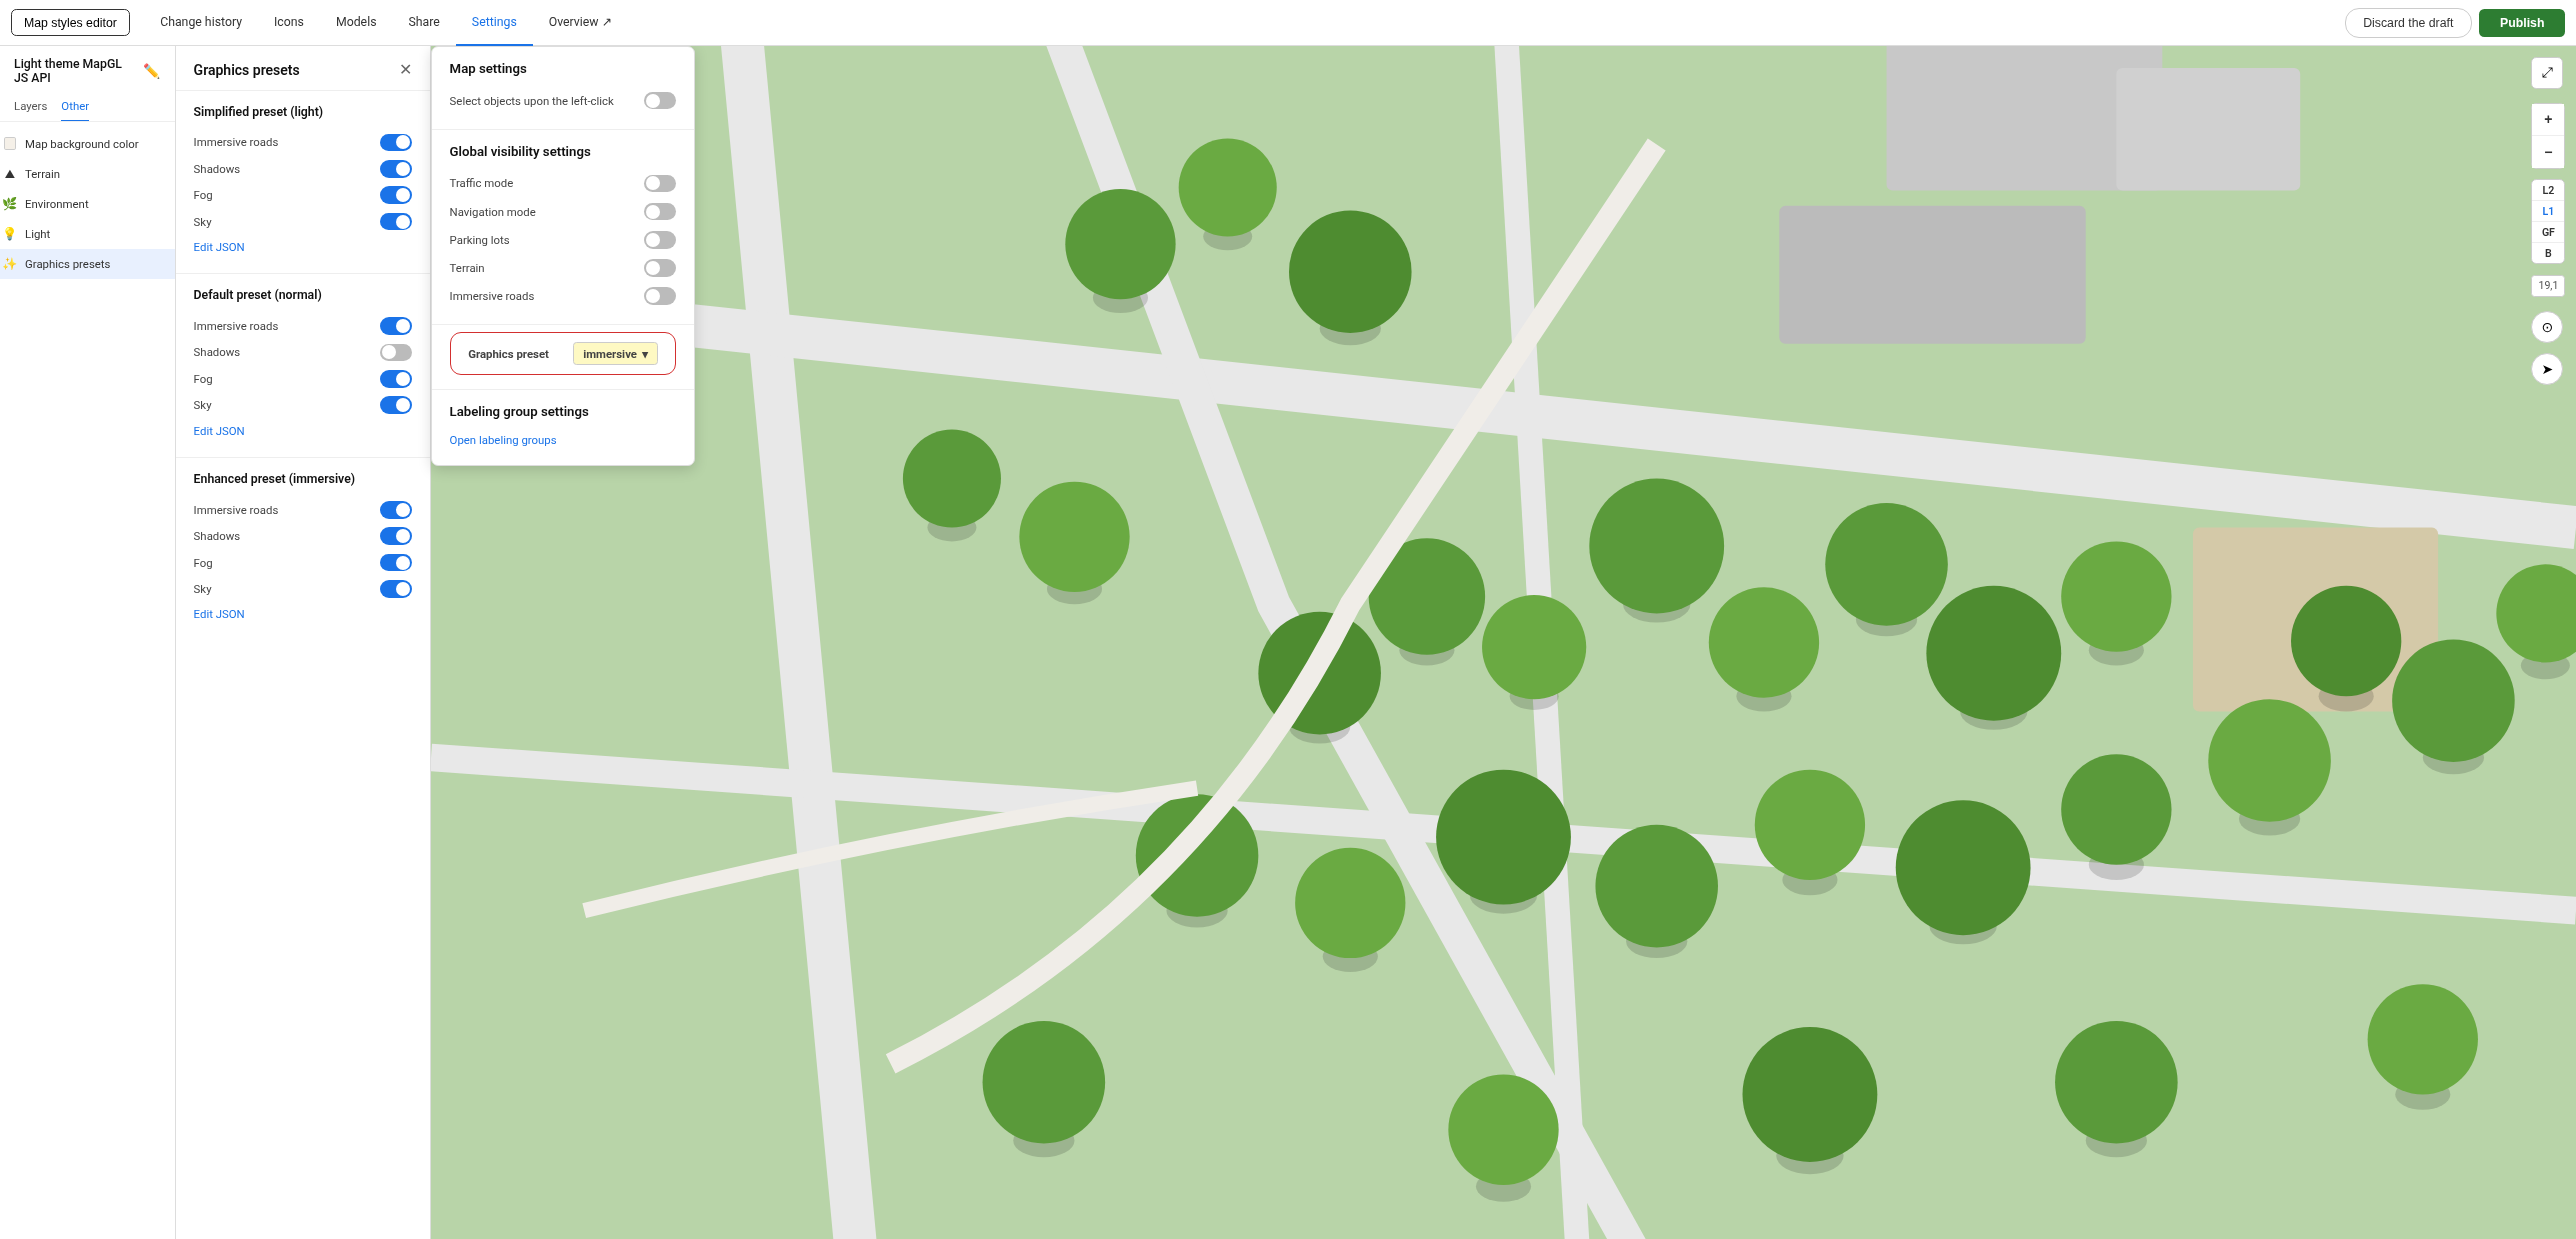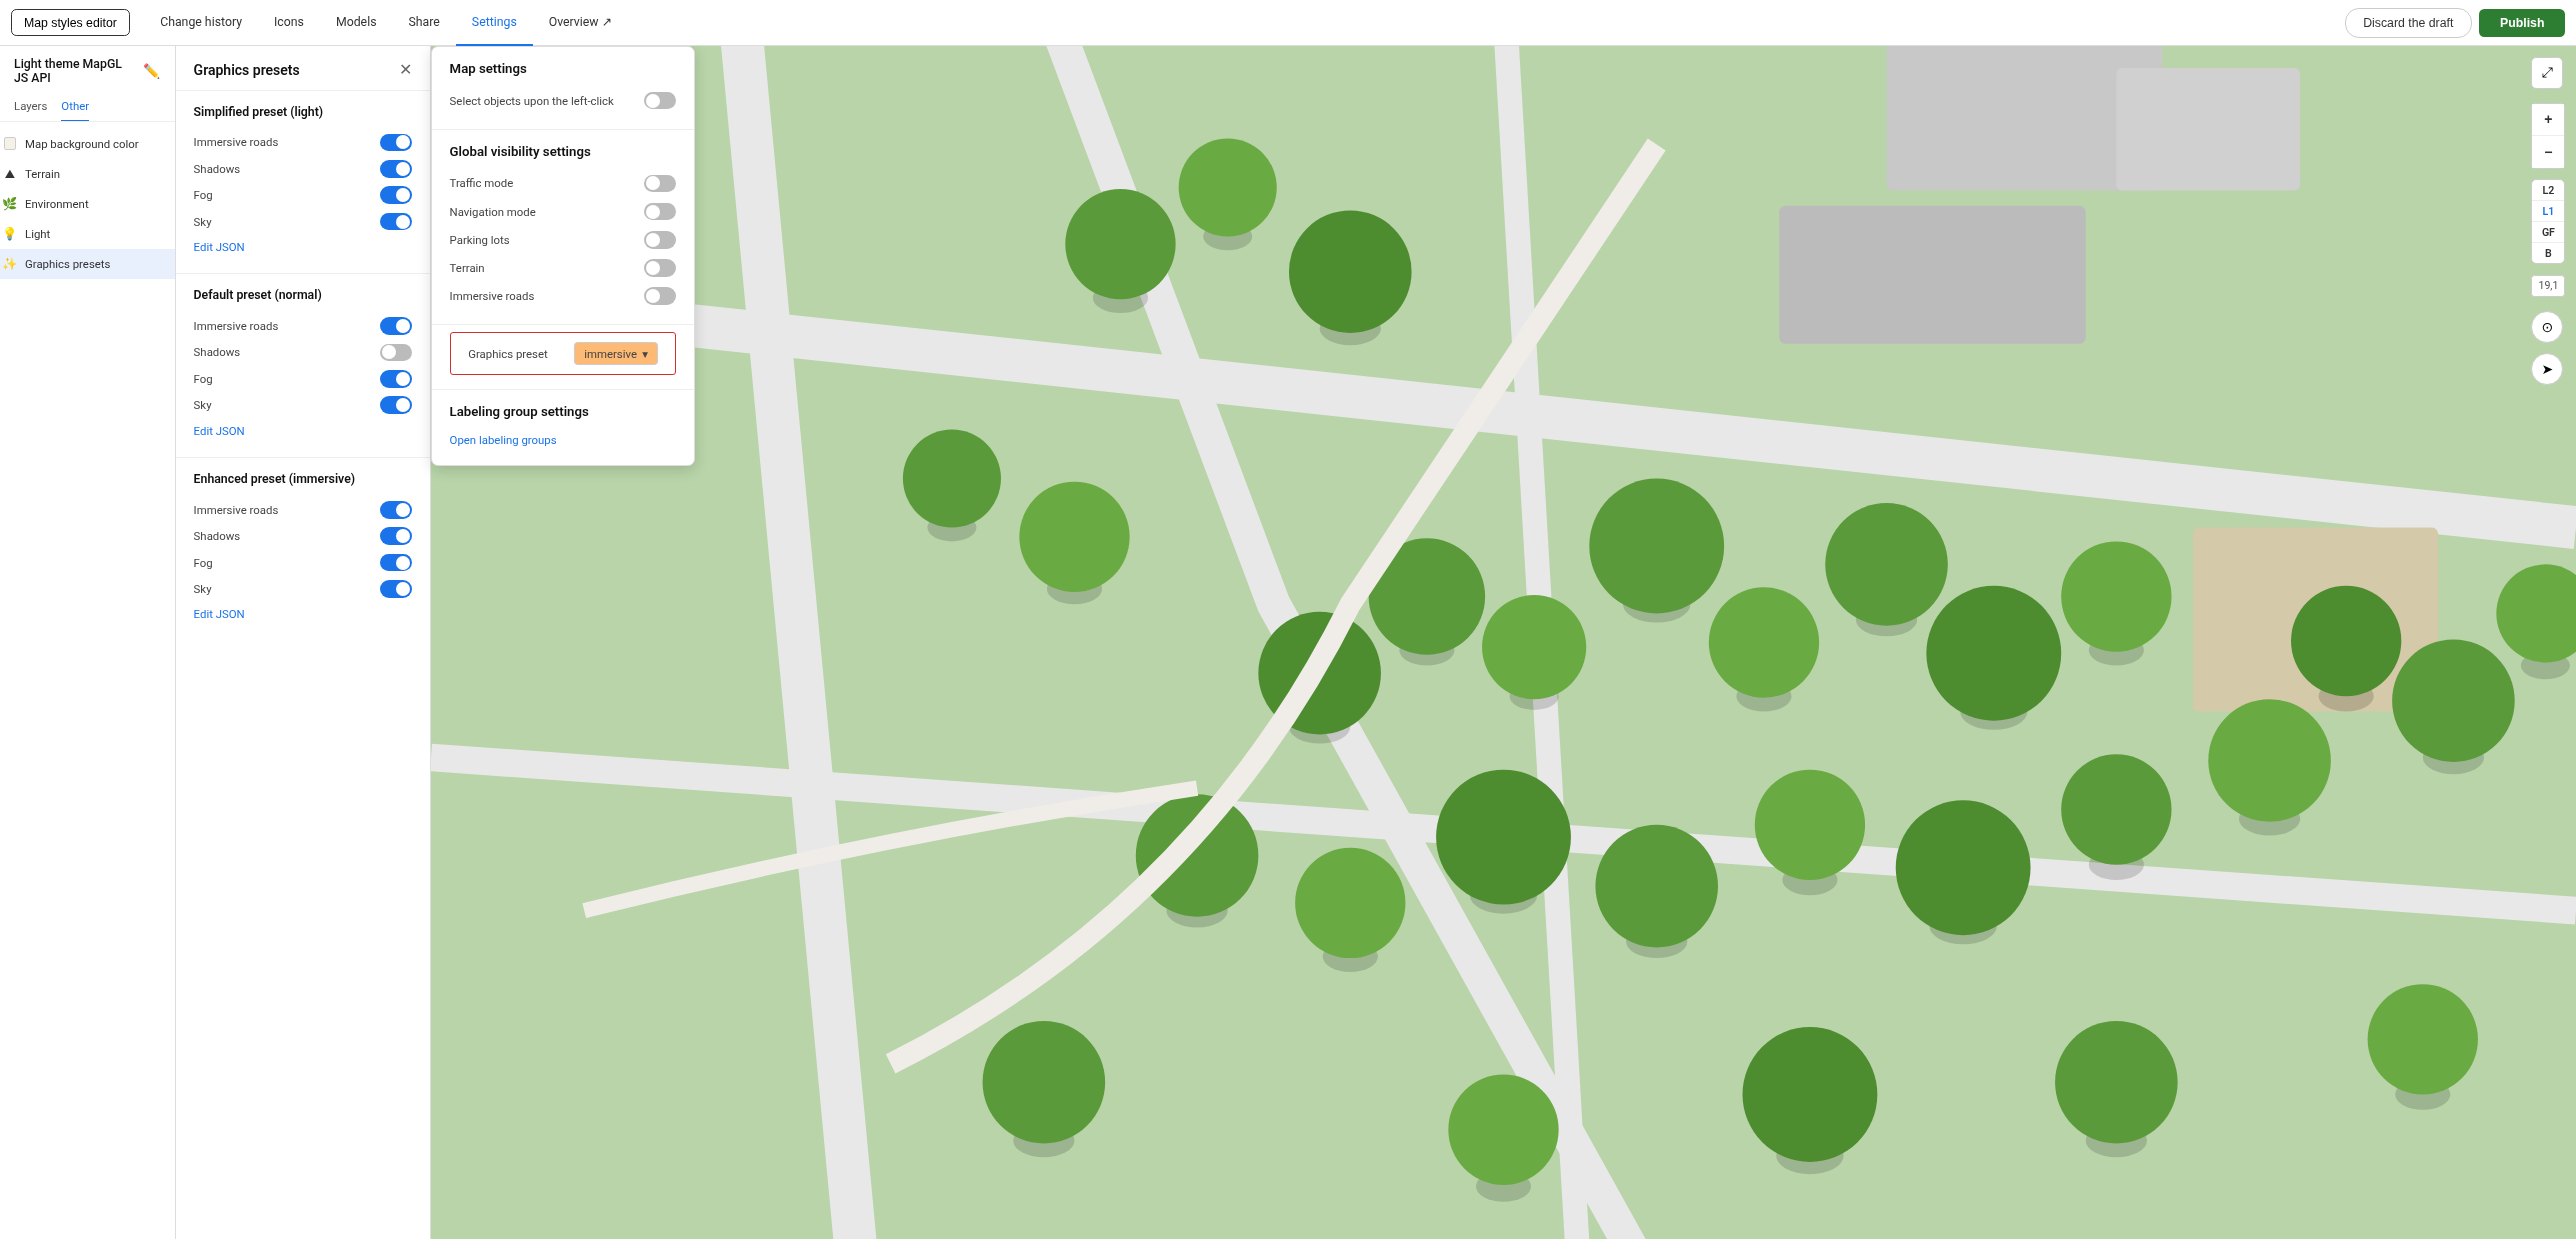--- a/index.html
+++ b/index.html
@@ -114,26 +114,26 @@
     .popup-row {
       display: flex; align-items: center; justify-content: space-between;
       padding: 5.3px 0; font-size: 11.4px; color: #444;
     }
     .popup-divider { border: none; border-top: 0.9px solid #eee; margin: 0; }
 
     
     .graphics-preset-row {
       display: flex; align-items: center; justify-content: space-between;
       padding: 8.8px 17.6px; border: 1.8px solid #d32f2f; margin: 0 7px 7px;
-      border-radius: 3px; font-size: 11.4px; color: #444;
+      border-radius: 11px; font-size: 11.4px; color: #444; font-weight: bold;
     }
     .preset-dropdown {
       display: flex; align-items: center; gap: 5.3px;
       border: 0.9px solid #ccc; border-radius: 3.5px; padding: 3.5px 8.8px;
-      cursor: pointer; font-size: 11.4px; background: #fdba74;
+      cursor: pointer; font-size: 11.4px; background: #fef9c3;
     }
 
     
     .labeling-link { color: #1a73e8; font-size: 11.4px; cursor: pointer; text-decoration: none; display: inline-block; padding: 3.5px 0; }
 
     
     #map-canvas {
       flex: 1; position: relative; overflow: hidden;
       background: linear-gradient(145deg, #c8e6c9 0%, #a5d6a7 30%, #81c784 60%, #66bb6a 100%);
     }

